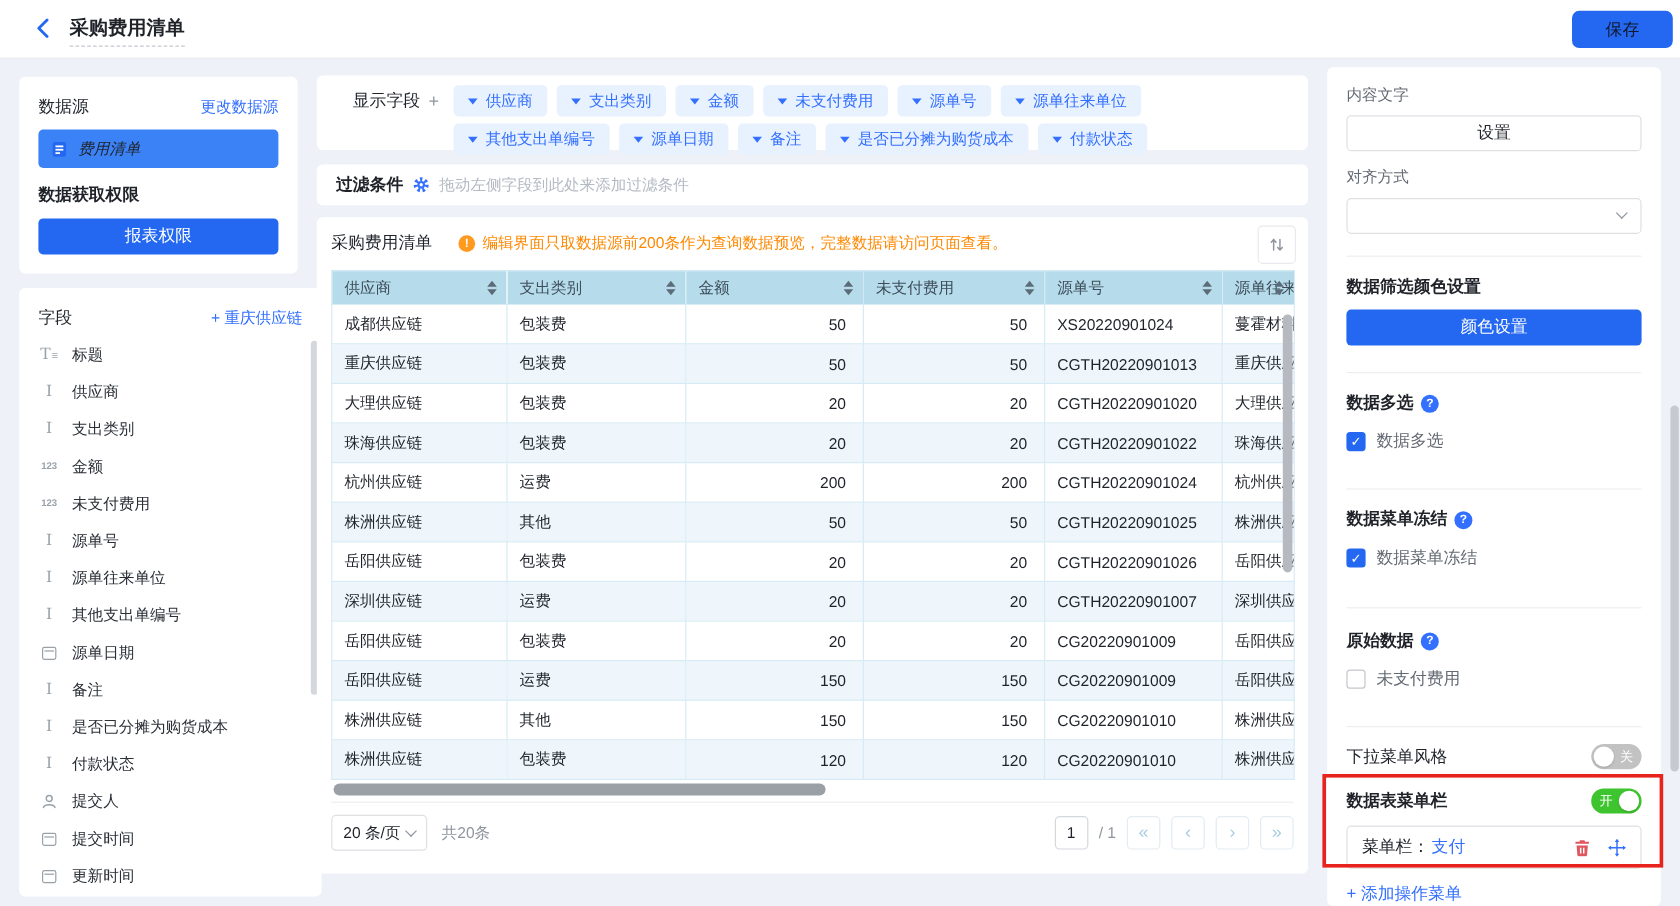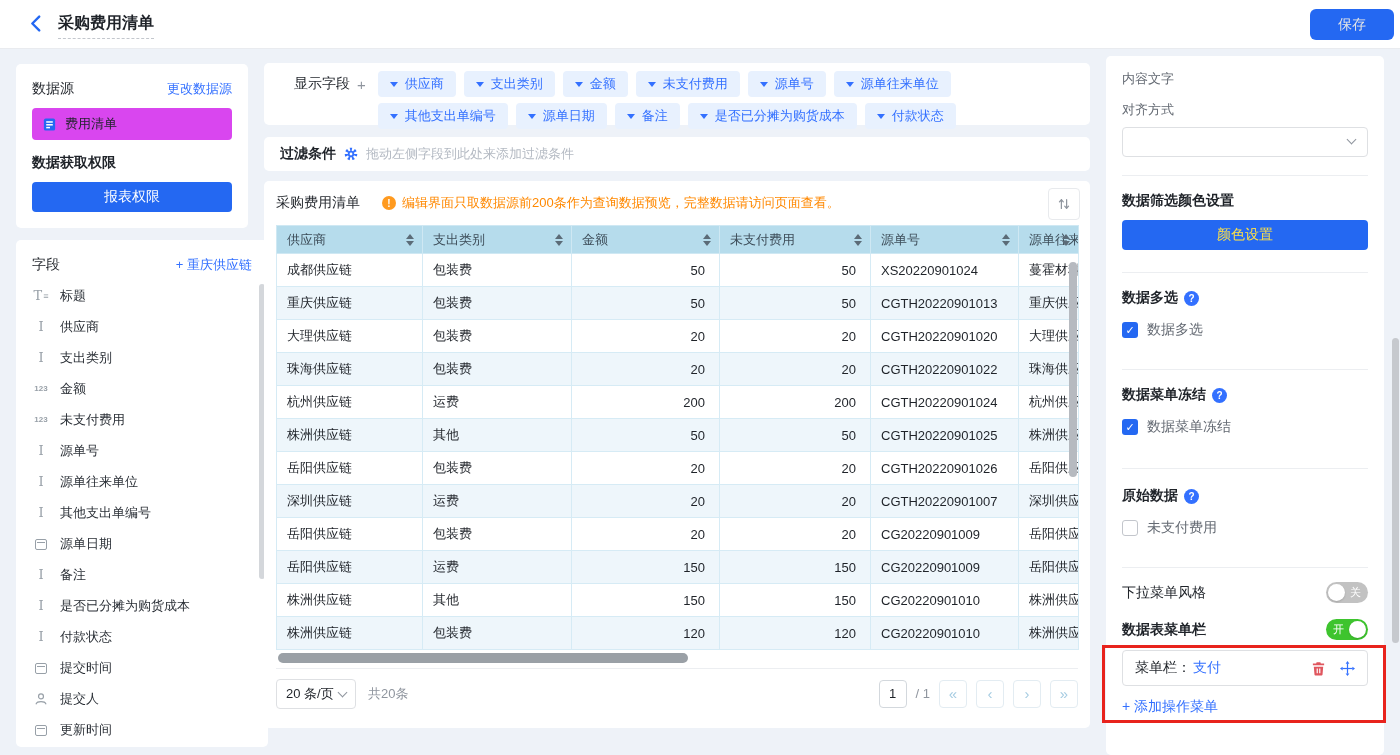--- a/index.html
+++ b/index.html
@@ -8,29 +8,29 @@
     position: relative;
     background:#eef2f8;
     font-family:"Liberation Sans","DejaVu Sans",sans-serif;
     color:#1f2329;
     overflow:hidden;
   }
   
   .topbar{position:absolute;left:0;top:0;width:1400px;height:48px;background:#fff;box-shadow:0 1px 0 #e9ebef;z-index:2;}
   .back-btn{position:absolute;left:30px;top:15px;cursor:pointer;}
   .page-title{position:absolute;left:58px;top:13px;font-size:16px;font-weight:600;border-bottom:1px dashed #c3c7cd;padding-bottom:4px;}
-  .save-btn{position:absolute;right:6px;top:9px;width:84px;height:31px;background:#2468f2;color:#e5e5e5;border-radius:6px;font-size:14px;display:flex;align-items:center;justify-content:center;cursor:pointer;}
+  .save-btn{position:absolute;right:6px;top:9px;width:84px;height:31px;background:#2468f2;color:#0f172a;border-radius:6px;font-size:14px;display:flex;align-items:center;justify-content:center;cursor:pointer;}
   
   .card{position:absolute;background:#fff;border-radius:5px;}
   
   #ds-card{left:16px;top:64px;width:232px;height:164px;padding:16px;}
   .panel-head{display:flex;justify-content:space-between;align-items:center;}
   .panel-title{font-size:14px;font-weight:normal;}
   .blue-link{color:#3370ff;font-size:13px;cursor:pointer;}
-  .ds-item{margin-top:10px;height:32px;background:#d946ef;border-radius:4px;display:flex;align-items:center;gap:8px;padding:0 10px;font-size:13px;}
+  .ds-item{margin-top:10px;height:32px;background:#3b82f6;border-radius:4px;display:flex;align-items:center;gap:8px;padding:0 10px;font-size:13px;font-style:italic;}
   .ds-access{margin-top:14px;font-size:14px;font-weight:bold;}
   .perm-btn{margin-top:10px;height:30px;background:#2468f2;color:#fff;border-radius:4px;display:flex;align-items:center;justify-content:center;font-size:14px;cursor:pointer;}
   
   #fields-card{left:16px;top:240px;width:252px;height:507px;padding:16px 0 6px;}
   #fields-card .panel-head{padding:0 16px;}
   #field-list{list-style:none;margin-top:6px;overflow:hidden;}
   .field-item{height:31px;display:flex;align-items:center;gap:10px;padding:0 16px;font-size:13px;color:#2a2f36;cursor:grab;}
   .fi{width:18px;display:flex;align-items:center;justify-content:center;color:#98a0a8;flex:none;}
   .serifI{font-family:"DejaVu Serif","Liberation Serif",serif;font-size:13px;color:#98a0a8;}
   .gT{font-family:"DejaVu Serif","Liberation Serif",serif;font-size:13px;color:#98a0a8;}
@@ -79,21 +79,21 @@
   .nav-btn{width:28px;height:28px;border:1px solid #e3ecf2;border-radius:4px;display:flex;align-items:center;justify-content:center;color:#a6cce2;font-size:15px;background:#fff;cursor:pointer;}
   
   #right-panel{left:1106px;top:56px;width:278px;height:699px;padding:14px 16px;border-radius:5px;}
   .gray-label{color:#646a73;font-size:13px;}
   .set-btn{margin-top:8px;height:30px;border:1px solid #dee0e3;border-radius:4px;display:flex;align-items:center;justify-content:center;font-size:14px;background:#fff;cursor:pointer;}
   .align-select{margin-top:8px;height:30px;border:1px solid #dee0e3;border-radius:4px;position:relative;background:#fff;cursor:pointer;}
   .align-select .chev{position:absolute;right:12px;top:11px;}
   .divider{border:none;border-top:1px solid #eceef1;margin-top:18px;}
   .sec{font-size:14px;font-weight:bold;margin-top:16px;display:flex;align-items:center;gap:6px;}
   .help{width:15px;height:15px;border-radius:50%;background:#3370ff;color:#fff;font-size:10px;font-weight:bold;display:flex;align-items:center;justify-content:center;flex:none;}
-  .color-btn{margin-top:10px;height:30px;background:#2468f2;color:#fde047;border-radius:4px;display:flex;align-items:center;justify-content:center;font-size:14px;cursor:pointer;}
+  .color-btn{margin-top:10px;height:30px;background:#2468f2;color:#ffffff;border-radius:4px;display:flex;align-items:center;justify-content:center;font-size:14px;cursor:pointer;}
   .cbrow{margin-top:14px;display:flex;align-items:center;gap:9px;color:#646a73;font-size:14px;}
   .cb{width:16px;height:16px;border-radius:3px;flex:none;cursor:pointer;}
   .cb.on{background:#2468f2;color:#fff;font-size:11px;font-weight:bold;display:flex;align-items:center;justify-content:center;}
   .cb.off{border:1px solid #c3c6cc;background:#fff;}
   .row-between{display:flex;align-items:center;justify-content:space-between;}
   .toggle{width:42px;height:21px;border-radius:11px;position:relative;font-size:11px;color:#fff;cursor:pointer;flex:none;}
   .toggle.on{background:#3ec42e;}
   .toggle.off{background:#c2c2c2;}
   .toggle .knob{position:absolute;top:2px;width:17px;height:17px;border-radius:50%;background:#fff;box-shadow:0 1px 2px rgba(0,0,0,.15);}
   .toggle.on .knob{right:2px;}
@@ -217,32 +217,32 @@
         <span>是否已分摊为购货成本</span>
       </li>
       <li class="field-item">
         <span class="fi">
           <span class="serifI">I</span>
         </span>
         <span>付款状态</span>
       </li>
       <li class="field-item">
         <span class="fi">
-          <span class="cal"></span>
-        </span>
-        <span>提交时间</span>
-      </li>
-      <li class="field-item">
-        <span class="fi">
           <svg viewBox="0 0 16 16" width="14" height="14">
             <circle cx="8" cy="5" r="2.8" fill="none" stroke="#98a0a8" stroke-width="1.4"></circle>
             <path d="M2.5 13.5c1.2-3.2 9.8-3.2 11 0" fill="none" stroke="#98a0a8" stroke-width="1.4" stroke-linecap="round"></path>
           </svg>
         </span>
         <span>提交人</span>
+      </li>
+      <li class="field-item">
+        <span class="fi">
+          <span class="cal"></span>
+        </span>
+        <span>提交时间</span>
       </li>
       <li class="field-item">
         <span class="fi">
           <span class="cal"></span>
         </span>
         <span>更新时间</span>
       </li>
     </ul>
   <div class="fields-scrollbar"></div>
 </div>
@@ -480,20 +480,21 @@
       <span class="nav-btn">‹</span>
       <span class="nav-btn">›</span>
       <span class="nav-btn">»</span>
     </div>
   </div>
   <div class="v-scrollbar"></div>
 </div>
 
 <div class="card" id="right-panel">
   <div class="gray-label">内容文字</div>
+  <div class="set-btn">设置</div>
 
   <div class="gray-label" style="margin-top:13px;">对齐方式</div>
   <div class="align-select">
       <span class="chev"></span>
     </div>
 
   <hr class="divider">
 
   <div class="sec">
     <span>数据筛选颜色设置</span>

